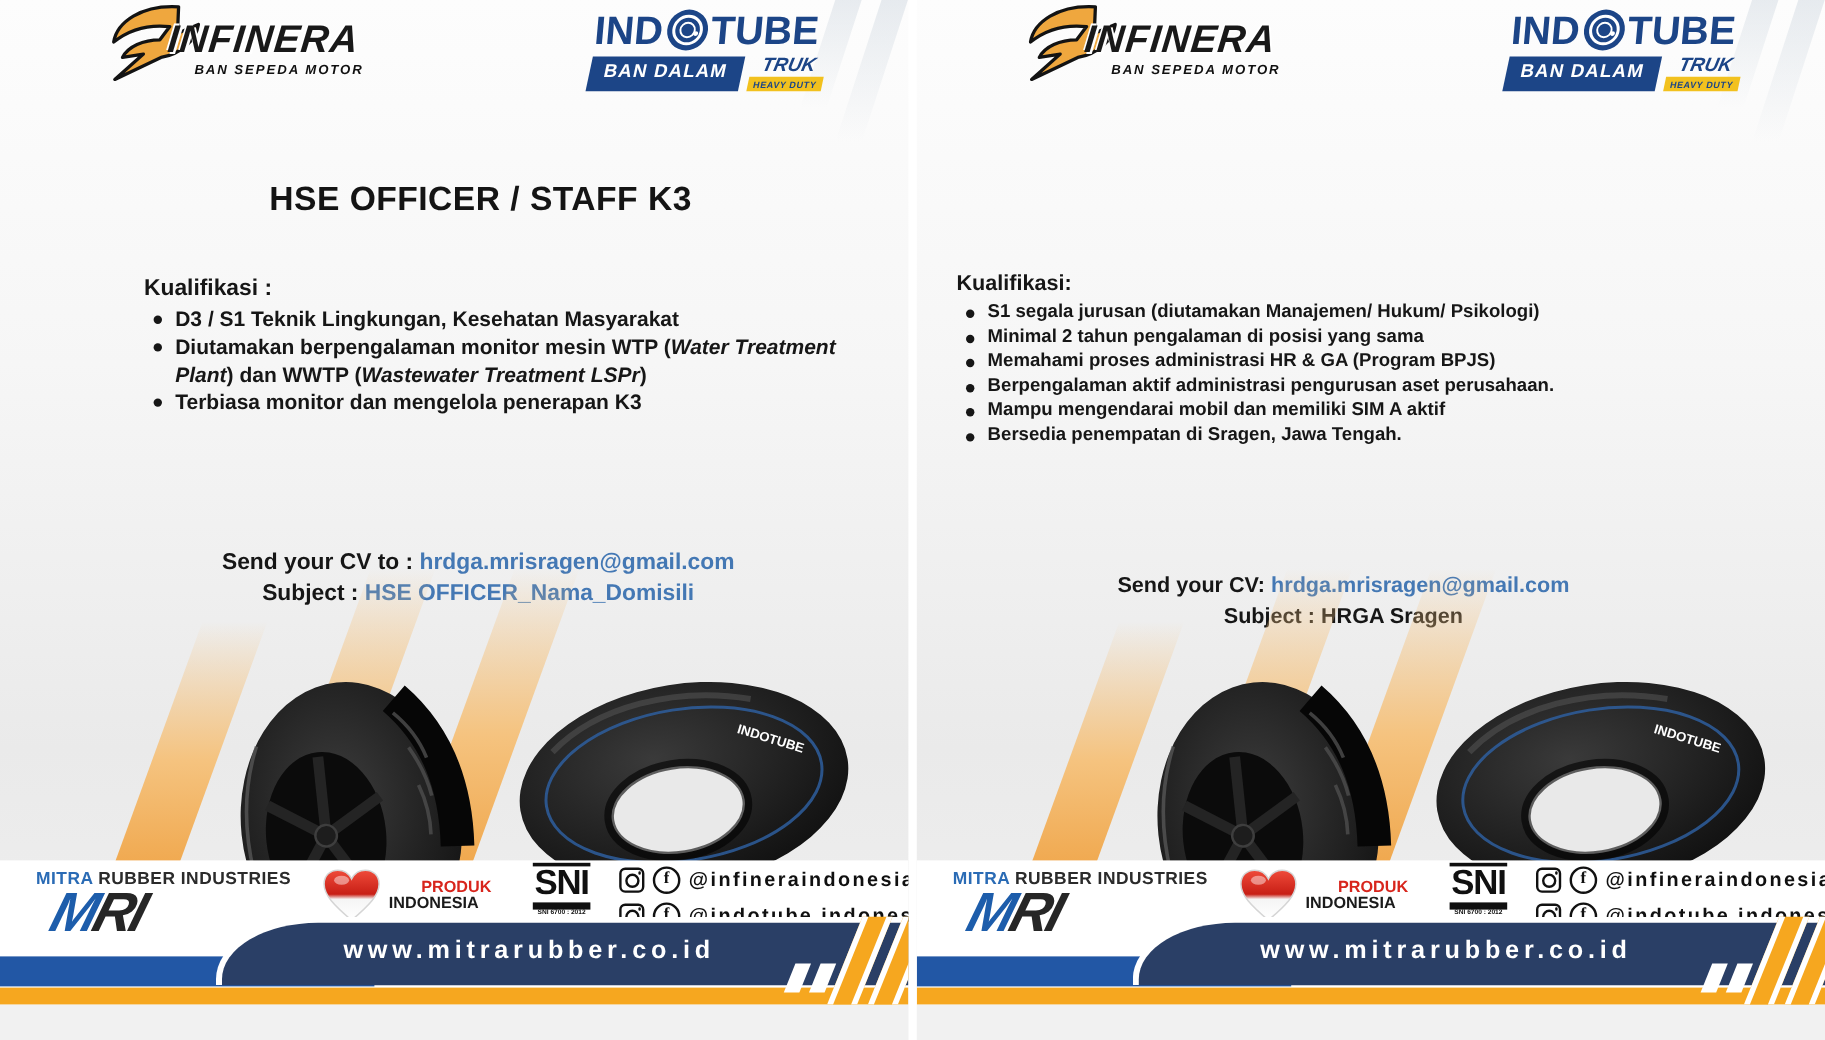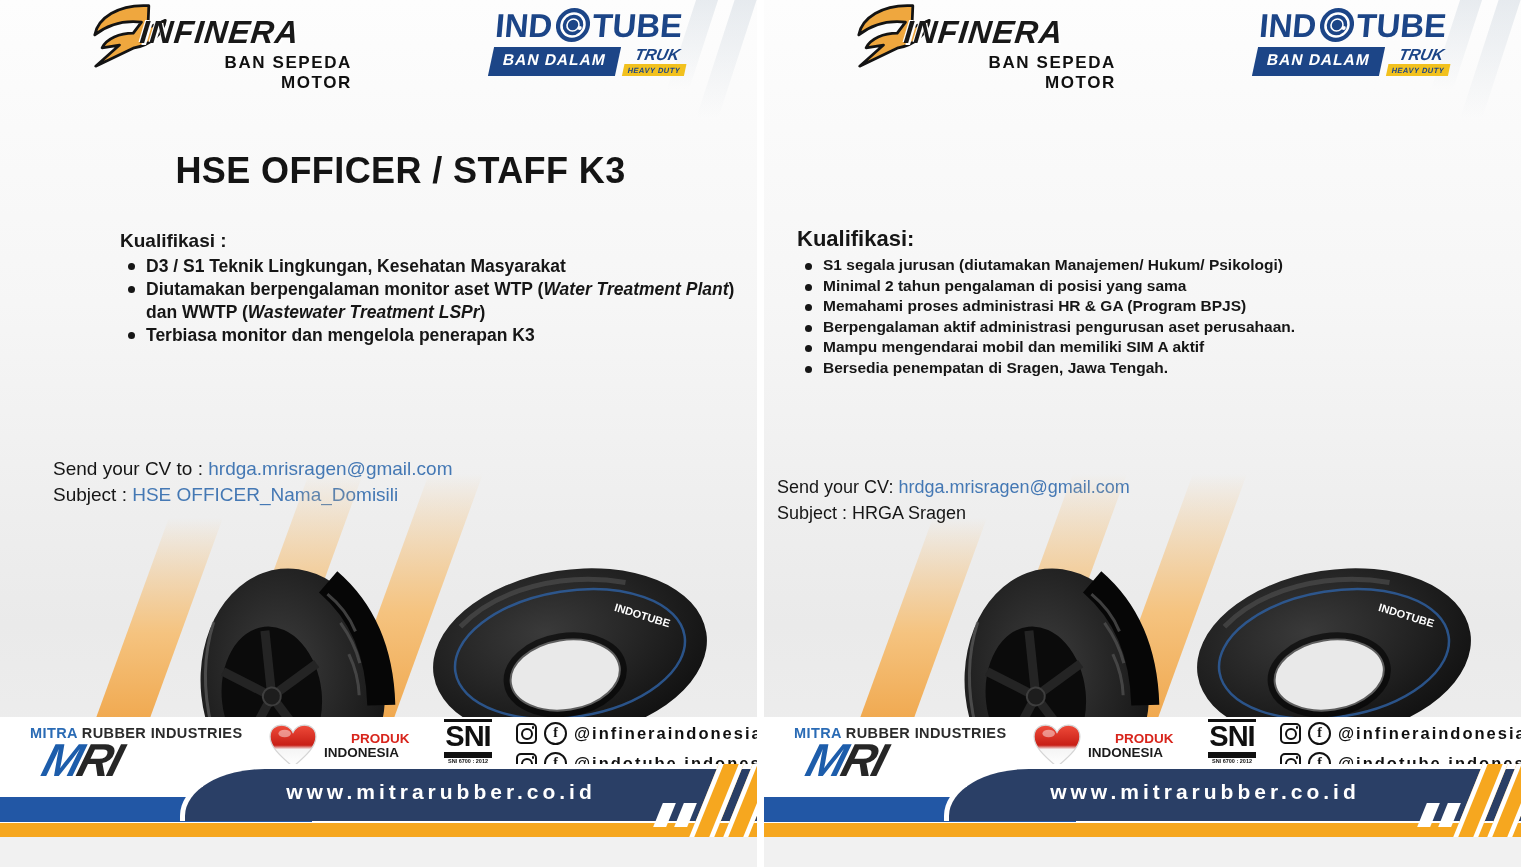--- a/index.html
+++ b/index.html
@@ -11,49 +11,49 @@
   .c-stripe{position:absolute;top:-22px;width:22px;height:112px;transform:skewX(-18deg);
     background:linear-gradient(to bottom,#ccd5de,rgba(204,213,222,0));opacity:.55;}
   .cs1{right:50px;}.cs2{right:16px;height:140px;}
 
   
   .infinera{position:absolute;left:96px;top:2px;width:256px;}
   .inf-swoosh{position:absolute;left:-6px;top:0px;}
   .inf-name{font-size:32px;font-weight:900;font-style:italic;letter-spacing:1px;color:#191919;
     margin-top:12px;padding-left:44px;transform:skewX(-6deg);
     text-shadow:2px 2px 0 #ffffff,-1px -1px 0 #ffffff;}
-  .inf-tag{font-size:17px;font-weight:700;letter-spacing:1.6px;color:#101010;
-    padding-left:66px;margin-top:2px;text-align:right;}
+  .inf-tag{font-size:11px;font-weight:700;font-style:italic;letter-spacing:1.6px;color:#101010;
+    padding-left:66px;margin-top:2px;}
   .indotube{position:absolute;left:486px;top:6px;width:206px;text-align:center;}
   .ind-row{display:flex;align-items:center;justify-content:center;font-size:33px;font-weight:900;
     color:#1C4587;transform:skewX(-5deg);line-height:1;}
   .tube-circle{margin:0 1px;}
   .ind-row2{display:flex;justify-content:center;align-items:stretch;margin-top:3px;transform:skewX(-12deg);}
   .ban-dalam{background:#1C4587;color:#fff;font-weight:800;font-size:15.5px;padding:4px 12px 3px;letter-spacing:1px;}
   .truk-wrap{display:flex;flex-direction:column;margin-left:7px;}
   .truk{color:#1C4587;font-weight:900;font-size:16px;line-height:1;padding:0 6px;font-style:italic;}
   .heavy{background:#F2C11E;color:#1C4587;font-weight:800;font-size:7.5px;padding:1.5px 5px;margin-top:1px;letter-spacing:.5px;}
 
   
   .title{position:absolute;left:0;width:100%;text-align:center;margin:0;color:#141414;font-weight:800;letter-spacing:.4px;}
-  .p-left .title{font-size:36px;top:150px;padding-left:44px;box-sizing:border-box;}
+  .p-left .title{font-size:28px;top:150px;padding-left:44px;box-sizing:border-box;}
   .p-right .title{font-size:25px;top:143px;}
   .qual{position:absolute;color:#161616;font-weight:700;}
   .p-left .qual{left:120px;top:230px;width:615px;font-size:17.5px;}
   .p-right .qual{left:33px;top:226px;width:620px;font-size:15.5px;}
   .qual-h{font-weight:800;margin-bottom:3px;}
   .p-left .qual-h{font-size:19px;}
-  .p-right .qual-h{font-size:22px;}
+  .p-right .qual-h{font-size:18px;}
   .qual ul{margin:2px 0 0;padding:0;list-style:none;}
   .qual li{position:relative;padding-left:26px;}
   .p-left li{line-height:23px;}
   .p-right li{line-height:20.5px;}
   .qual li::before{content:"";position:absolute;left:8px;top:8px;width:7px;height:7px;border-radius:50%;background:#161616;}
   .it{font-style:italic;}
-  .cv{position:absolute;left:13px;width:100%;text-align:left;font-weight:400;color:#161616;line-height:26px;}
+  .cv{position:absolute;left:0;width:100%;text-align:center;font-weight:700;color:#161616;line-height:26px;}
   .p-left .cv{top:456px;font-size:19px;padding-left:40px;box-sizing:border-box;}
   .p-right .cv{top:474px;font-size:18px;padding-right:46px;box-sizing:border-box;}
   .lnk{color:#4478B4;text-decoration:none;}
   .b{color:#161616;}
 
   
   .g-stripe{position:absolute;bottom:127px;width:54px;transform:skewX(-20deg);transform-origin:bottom left;
     background:linear-gradient(to top,#EFA345 0%,#F5C37F 48%,rgba(250,225,190,0) 100%);}
   .gs1{left:88px;height:222px;}
   .gs2{left:212px;height:266px;}
@@ -137,21 +137,21 @@
         </span>
       </div>
     </div>
 
     <h1 class="title">HSE OFFICER / STAFF K3</h1>
 
     <div class="qual">
       <div class="qual-h">Kualifikasi :</div>
       <ul>
           <li><span>D3 / S1 Teknik Lingkungan, Kesehatan Masyarakat</span></li>
-          <li><span>Diutamakan berpengalaman monitor aset WTP (</span><span class="it">Water Treatment Plant</span><span>) dan WWTP (</span><span class="it">Wastewater Treatment LSPr</span><span>)</span></li>
+          <li><span>Diutamakan berpengalaman monitor mesin WTP (</span><span class="it">Water Treatment Plant</span><span>) dan WWTP (</span><span class="it">Wastewater Treatment LSPr</span><span>)</span></li>
           <li><span>Terbiasa monitor dan mengelola penerapan K3</span></li>
         </ul>
     </div>
 
     <div class="cv">
       <div>
         <span class="b">Send your CV to :</span>
         <a class="lnk">hrdga.mrisragen@gmail.com</a>
       </div>
       <div>

